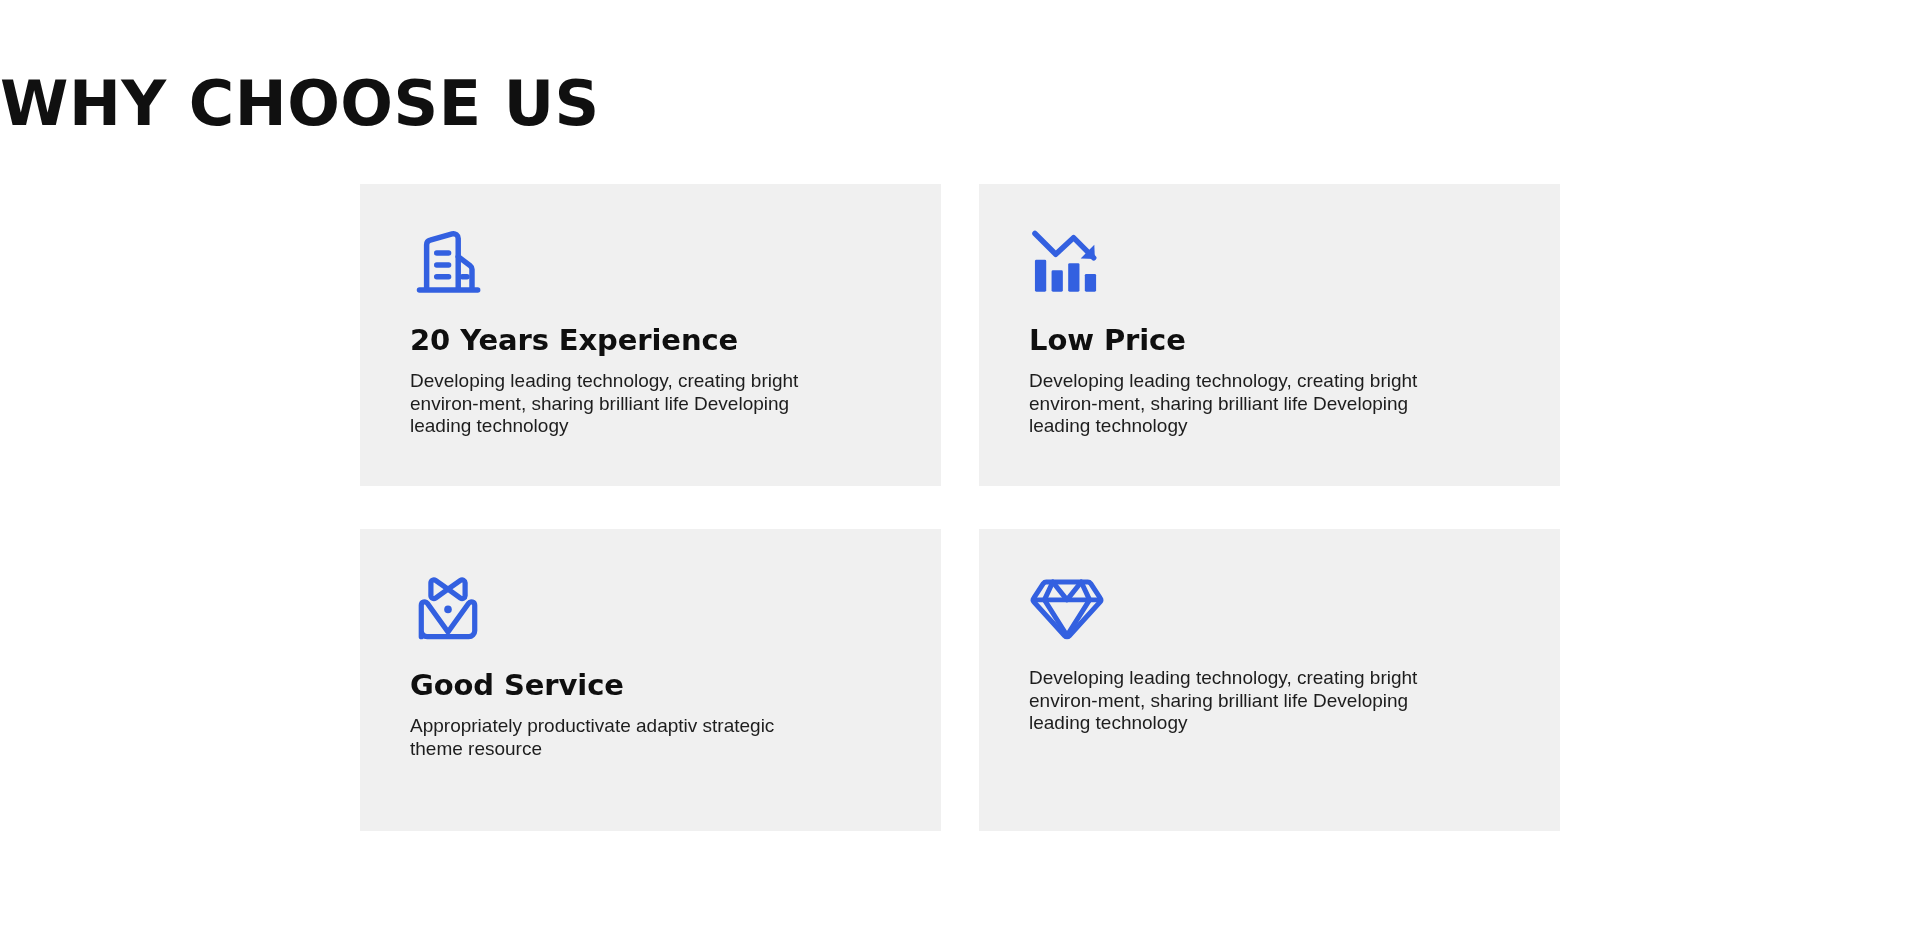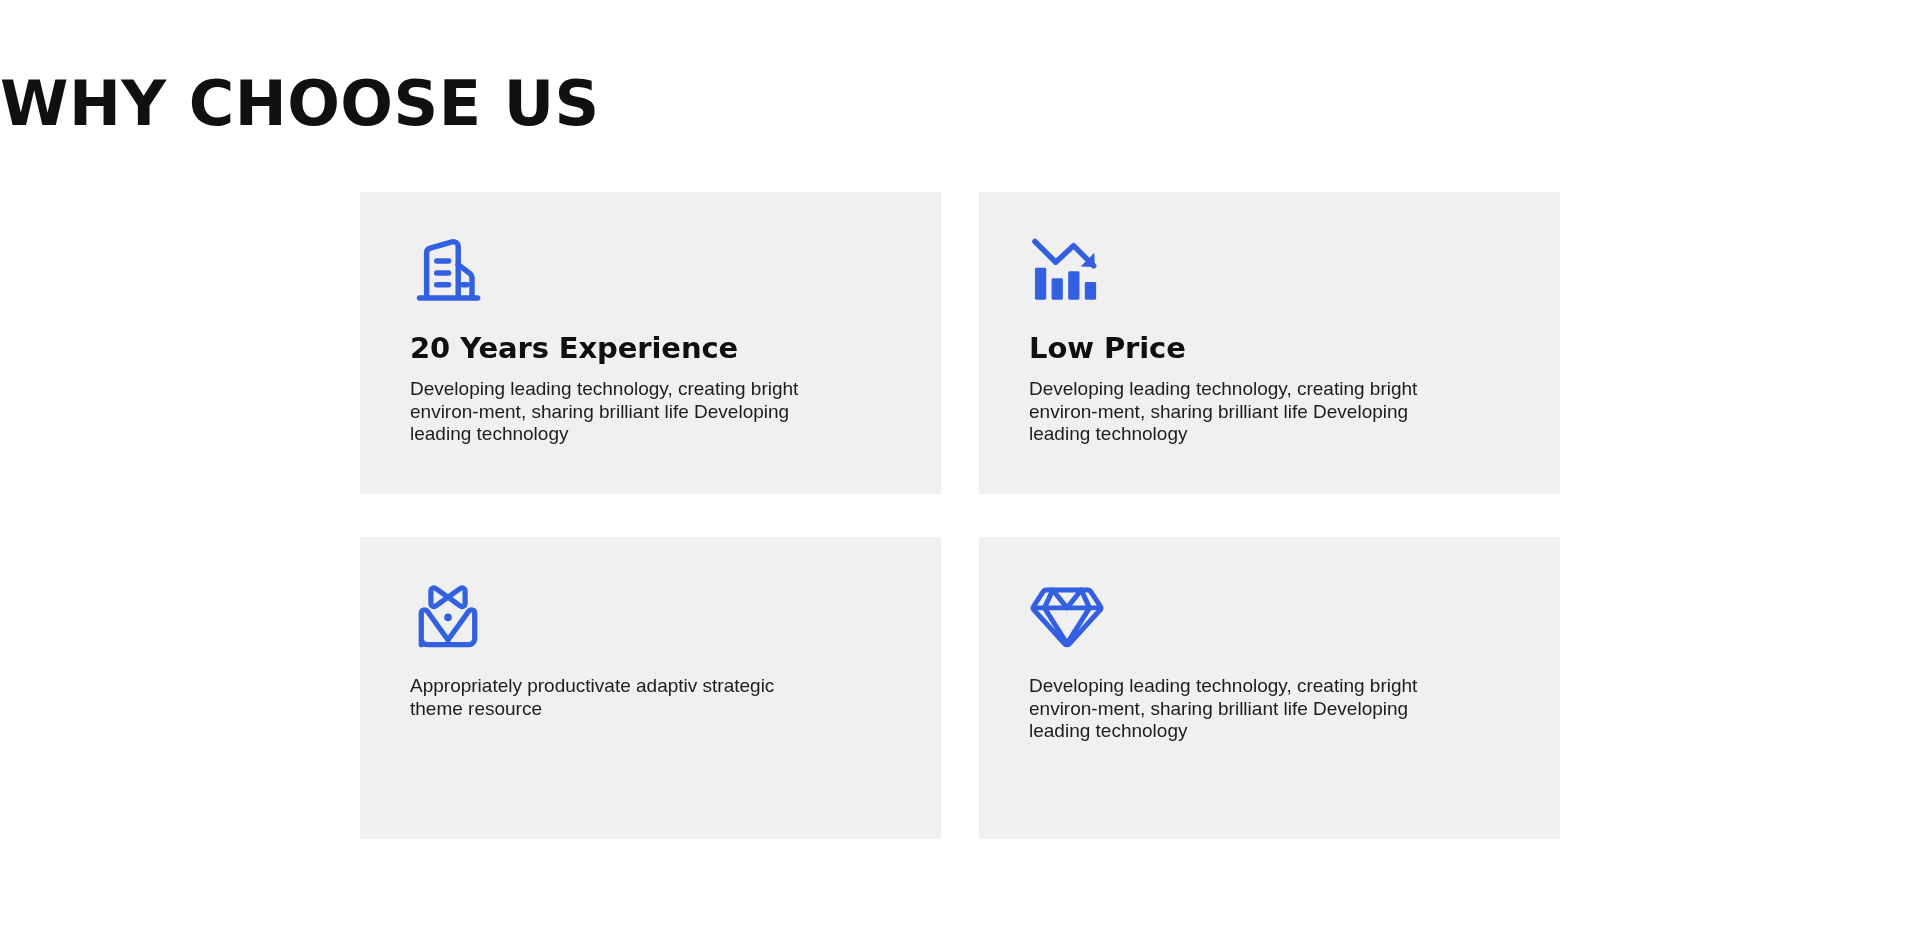--- a/index.html
+++ b/index.html
@@ -32,21 +32,21 @@
     font-weight: 700;
     letter-spacing: 0.5px;
     color: #101010;
     font-family: "DejaVu Sans", sans-serif;
   }
 
   
   .grid {
     position: absolute;
     left: 360px;
-    top: 192px;
+    top: 184px;
     width: 1200px;
     display: grid;
     grid-template-columns: 581px 581px;
     grid-template-rows: 302px 302px;
     column-gap: 38px;
     row-gap: 43px;
   }
 
   .card {
     background: #f0f0f0;
@@ -130,20 +130,21 @@
 
     <div class="card">
       <span class="card-icon">
         <svg viewBox="0 0 64 64" fill="none" xmlns="http://www.w3.org/2000/svg" stroke="#3360e0" stroke-width="4.4" stroke-linecap="round" stroke-linejoin="round">
           <path d="M32 17 L21.5 9.6 a2.5 2.5 0 0 0 -3.9 2 V22.5 a2.5 2.5 0 0 0 3.9 2 L32 17 Z"></path>
           <path d="M32 17 L42.5 9.6 a2.5 2.5 0 0 1 3.9 2 V22.5 a2.5 2.5 0 0 1 -3.9 2 L32 17 Z"></path>
           <path d="M9.5 57 V30.5 a2.8 2.8 0 0 1 5.1 -1.6 L32 53 L49.4 28.9 a2.8 2.8 0 0 1 5.1 1.6 V52 a5 5 0 0 1 -5 5 H14.5 a5 5 0 0 1 -5 -5 Z"></path>
           <circle cx="32" cy="34" r="3.2" fill="#3360e0" stroke="none"></circle>
         </svg>
       </span>
+      <div class="card-title">Good Service</div>
       <div class="card-desc">Appropriately productivate adaptiv strategic theme resource</div>
     </div>
 
     <div class="card">
       <span class="card-icon">
         <svg viewBox="0 0 64 64" fill="none" xmlns="http://www.w3.org/2000/svg" stroke="#3360e0" stroke-width="4.2" stroke-linecap="round" stroke-linejoin="round">
           <path d="M14.5 11 H49.5 a3 3 0 0 1 2.4 1.2 L60 24.5 a2.6 2.6 0 0 1 -0.2 3.3 L34 56.2 a2.7 2.7 0 0 1 -4 0 L4.2 27.8 A2.6 2.6 0 0 1 4 24.5 L12.1 12.2 A3 3 0 0 1 14.5 11 Z"></path>
           <line x1="4.5" y1="26" x2="59.5" y2="26"></line>
           <path d="M20 11 L13 26 L32 56"></path>
           <path d="M44 11 L51 26 L32 56"></path>

